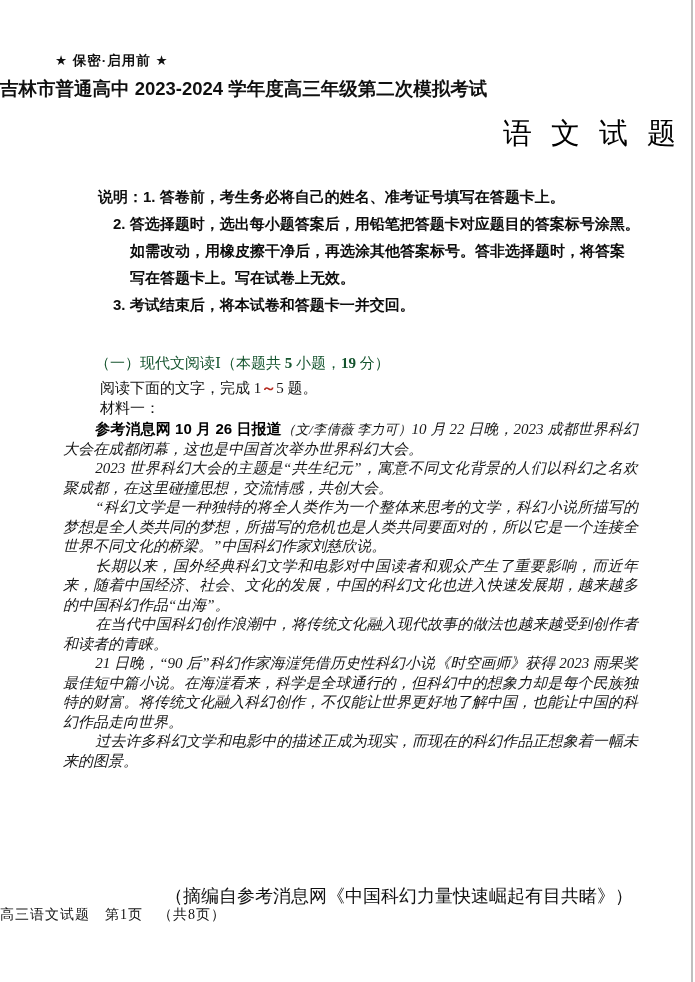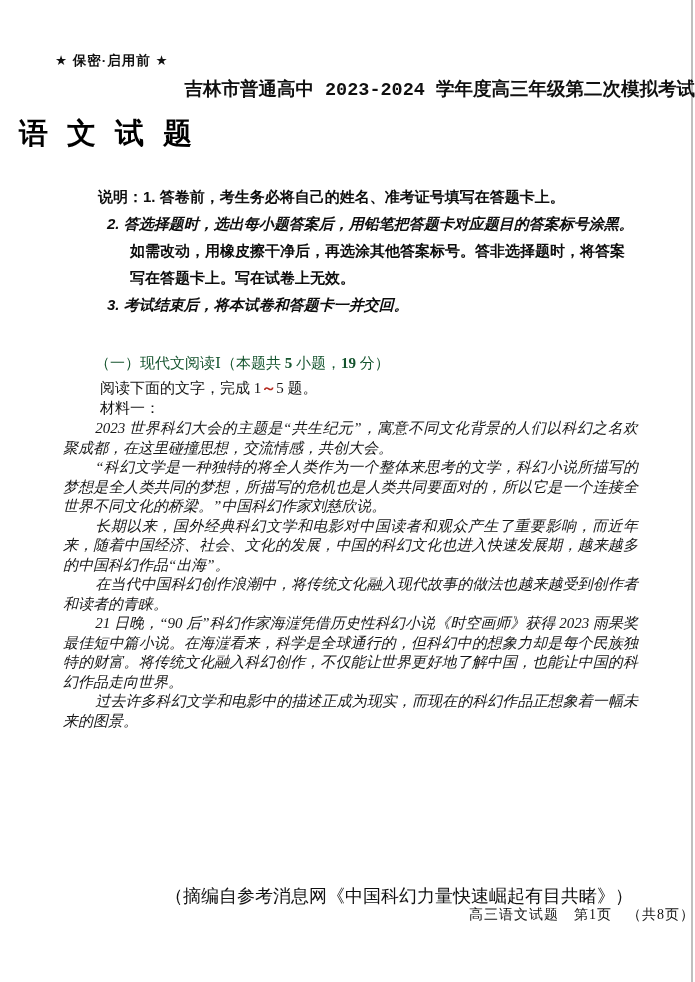--- a/index.html
+++ b/index.html
@@ -20,38 +20,38 @@
     position:absolute;top:0;bottom:0;left:691px;width:2px;
     background:#bfbfbf;
   }
   .security{
     position:absolute;left:55px;top:52px;
     font-family:var(--sans);font-size:13.5px;font-weight:600;
     letter-spacing:1px;color:#111;white-space:nowrap;
   }
   .exam-session{
     position:absolute;left:0;right:0;top:76px;
-    text-align:right;
-    font-family:Liberation Mono, monospace;font-size:18.5px;font-weight:700;
+    text-align:left;
+    font-family:Liberation Sans, sans-serif;font-size:18.5px;font-weight:700;
     color:#101010;white-space:nowrap;
   }
   .subject-title{
     position:absolute;left:0;right:0;top:114px;
-    text-align:left;
-    font-family:var(--serif);font-size:29px;font-weight:700;
+    text-align:right;
+    font-family:var(--serif);font-size:29px;font-weight:400;
     letter-spacing:19px;padding-left:19px;
     color:#000;
   }
   .instructions{
     position:absolute;left:98px;top:183px;
     font-family:var(--sans);font-size:15px;font-weight:700;
     line-height:27px;color:#0d0d0d;
   }
   .ins-line{white-space:nowrap;}
-  .ins-indent-1{margin-left:9px;font-style:italic;}
+  .ins-indent-1{margin-left:15px;}
   .ins-indent-2{margin-left:32px;}
   .content{
     position:absolute;left:63px;top:344px;width:575px;
   }
   .sec-heading{
     font-family:var(--sans);font-size:16px;font-weight:700;
     color:#000;line-height:18px;white-space:nowrap;
   }
   .subsection{
     margin-top:10px;margin-left:32px;
@@ -86,21 +86,21 @@
   .byline{
     font-style:italic;font-size:13.5px;
   }
   
   .attribution-abs{
     position:absolute;right:62px;top:884px;
     font-family:var(--serif);font-size:18px;color:#111;white-space:nowrap;
   }
   .page-footer{
     position:absolute;left:0;right:0;top:906px;
-    text-align:right;
+    text-align:left;
     font-family:var(--serif);font-size:14px;color:#111;
     white-space:nowrap;letter-spacing:1px;
   }
 </style>
 </head>
 <body>
 
 <div class="page">
 
   <div class="scan-edge"></div>
@@ -126,20 +126,21 @@
       <span>（一）现代文阅读Ⅰ（本题共 </span><span class="num-bold">5</span><span> 小题，</span><span class="num-bold">19</span><span> 分）</span>
     </div>
 
     <div class="task-line">
       <span>阅读下面的文字，完成 1</span><span class="tilde-red" id="tilde" style="color: rgb(181, 41, 30);">～</span><span>5 题。</span>
     </div>
 
     <div class="material-label">材料一：</div>
 
     <div class="article">
+      <p><span class="lead-bold">参考消息网 10 月 26 日报道</span><span class="byline">（文/李倩薇 李力可）</span><span>10 月 22 日晚，2023 成都世界科幻大会在成都闭幕，这也是中国首次举办世界科幻大会。</span></p>
       <p>2023 世界科幻大会的主题是“共生纪元”，寓意不同文化背景的人们以科幻之名欢聚成都，在这里碰撞思想，交流情感，共创大会。</p>
       <p>“科幻文学是一种独特的将全人类作为一个整体来思考的文学，科幻小说所描写的梦想是全人类共同的梦想，所描写的危机也是人类共同要面对的，所以它是一个连接全世界不同文化的桥梁。”中国科幻作家刘慈欣说。</p>
       <p>长期以来，国外经典科幻文学和电影对中国读者和观众产生了重要影响，而近年来，随着中国经济、社会、文化的发展，中国的科幻文化也进入快速发展期，越来越多的中国科幻作品“出海”。</p>
       <p>在当代中国科幻创作浪潮中，将传统文化融入现代故事的做法也越来越受到创作者和读者的青睐。</p>
       <p>21 日晚，“90 后”科幻作家海漄凭借历史性科幻小说《时空画师》获得 2023 雨果奖最佳短中篇小说。在海漄看来，科学是全球通行的，但科幻中的想象力却是每个民族独特的财富。将传统文化融入科幻创作，不仅能让世界更好地了解中国，也能让中国的科幻作品走向世界。</p>
       <p>过去许多科幻文学和电影中的描述正成为现实，而现在的科幻作品正想象着一幅未来的图景。</p>
     </div>
   </div>
 
   <div class="attribution-abs">（摘编自参考消息网《中国科幻力量快速崛起有目共睹》）</div>

